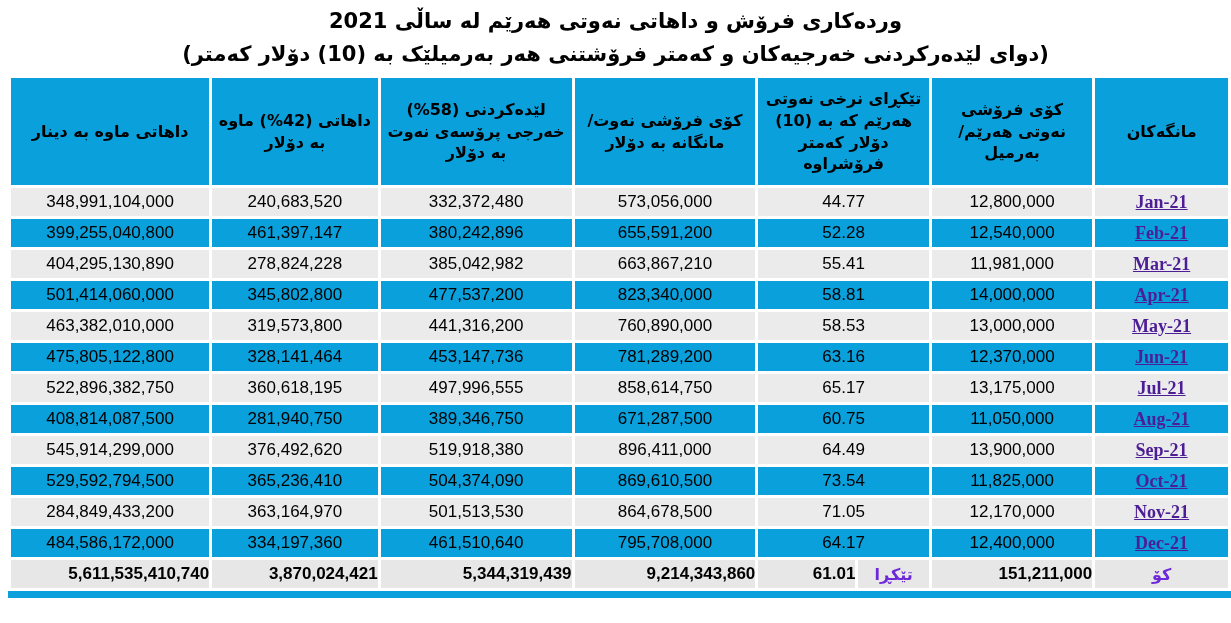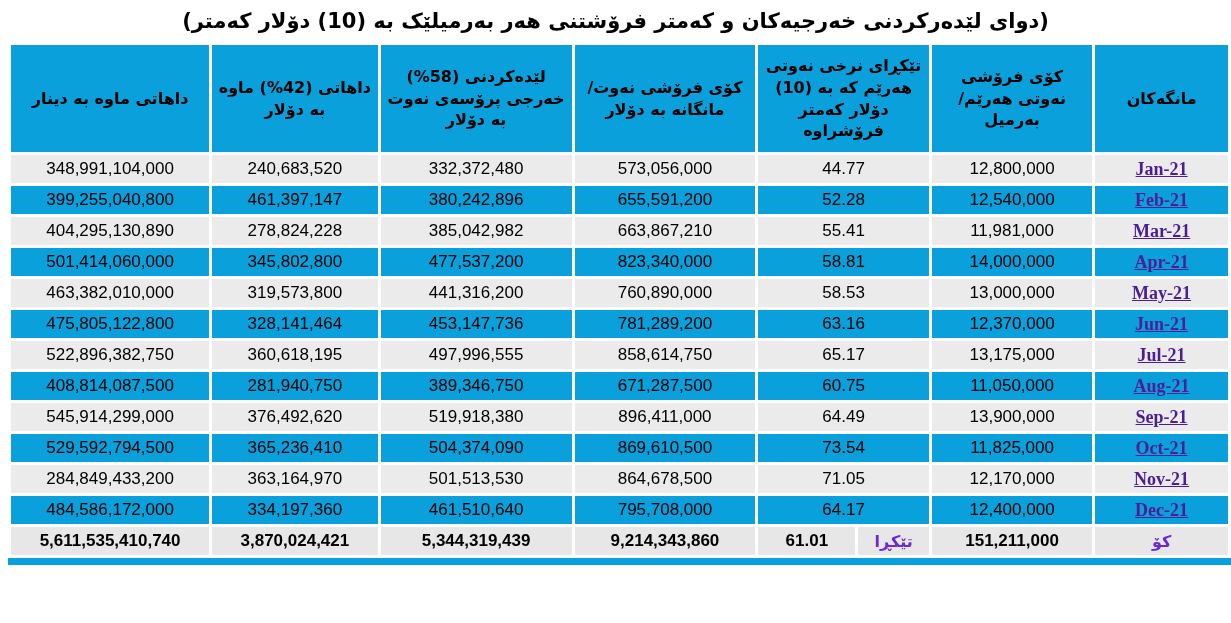--- a/index.html
+++ b/index.html
@@ -39,29 +39,30 @@
     font-size:17px; color:#000;
   }
   td.month{
     font-family:"Liberation Serif", serif;
     font-weight:700; font-size:18px; color:#4c1d95;text-decoration:underline;
   }
   td.klabel{
     font-family:"DejaVu Sans", sans-serif;
     font-weight:700; font-size:16px; color:#6d28d9;
   }
-  tr.row-total td.num{ font-weight:700; }
+  tr.row-total td.num{ font-weight:700;text-align:right; }
   .bottom-strip{
     width:1223px; height:7px; background:var(--blue); margin-top:0;
   }
 </style>
 </head>
 <body>
 
 <div class="titles">
+  <div class="title-line">وردەکاری فرۆش و داهاتی نەوتی هەرێم له ساڵی 2021</div>
   <div class="title-line">(دوای لێدەرکردنی خەرجیەکان و کەمتر فرۆشتنی هەر بەرمیلێک به (10) دۆلار کەمتر)</div>
 </div>
 
 <div class="table-wrap">
   <table>
     <colgroup>
       <col style="width:133px">
       <col style="width:160px">
       <col style="width:72px">
       <col style="width:98px">

